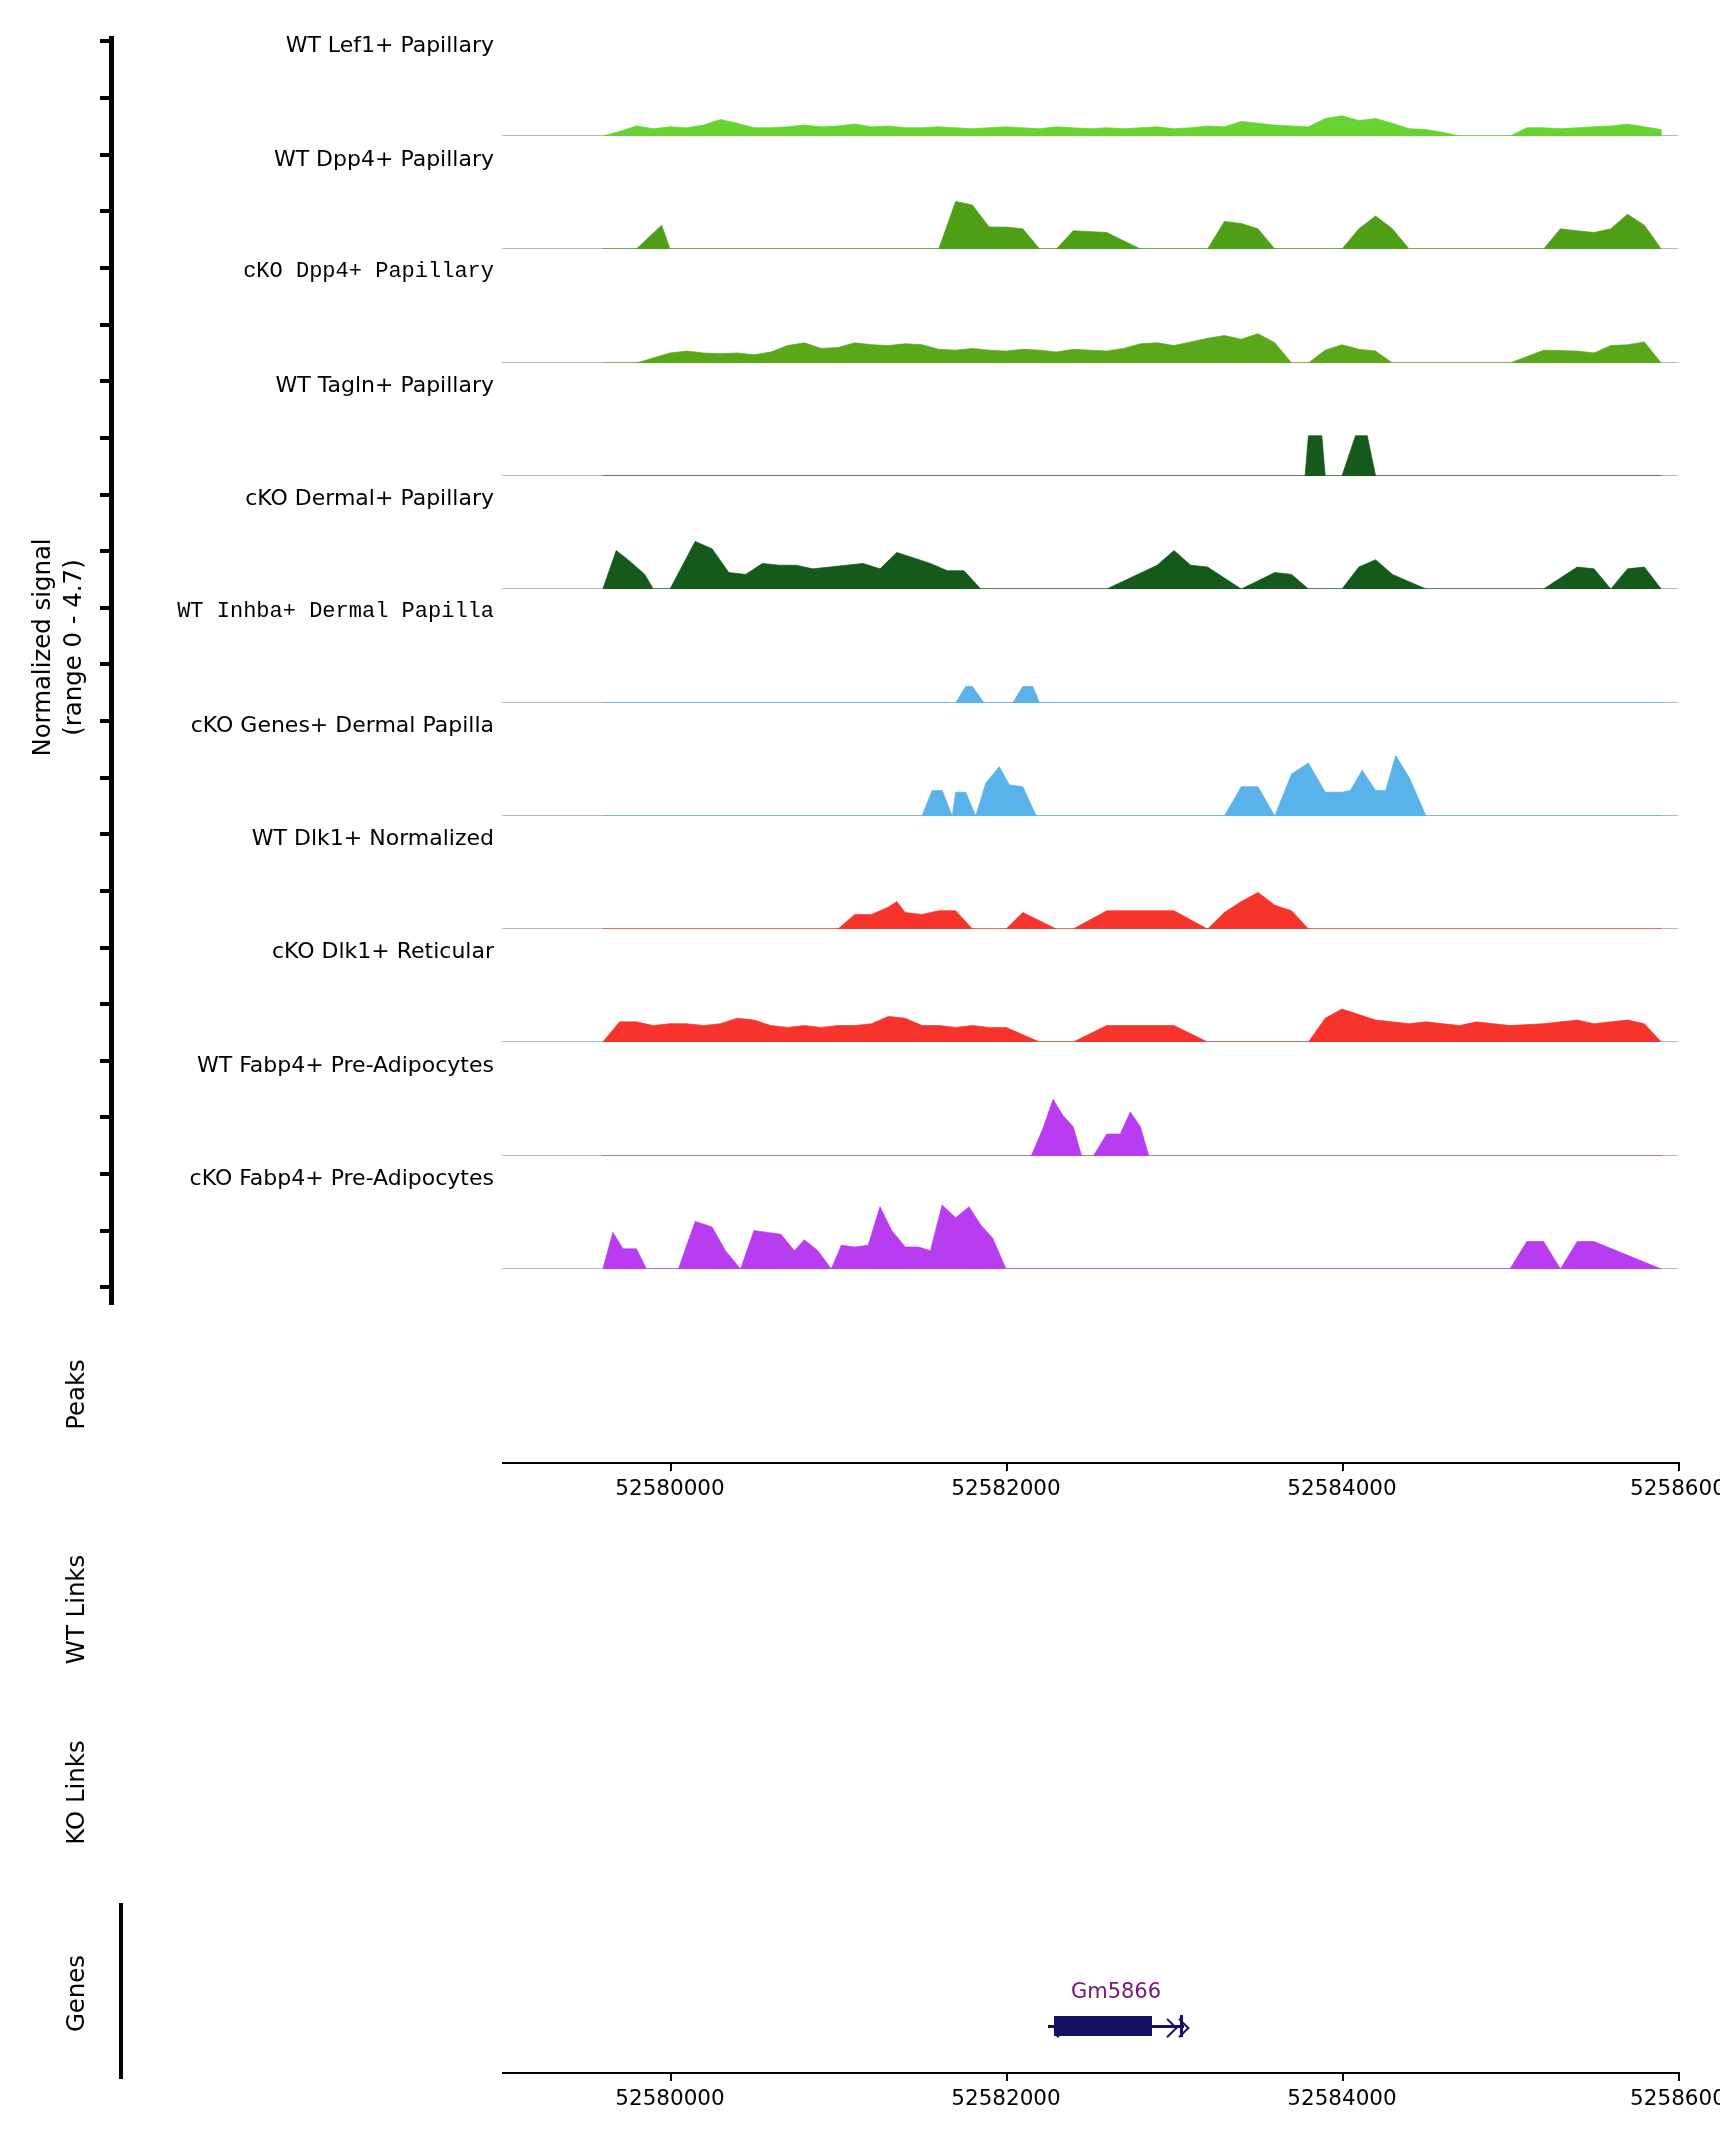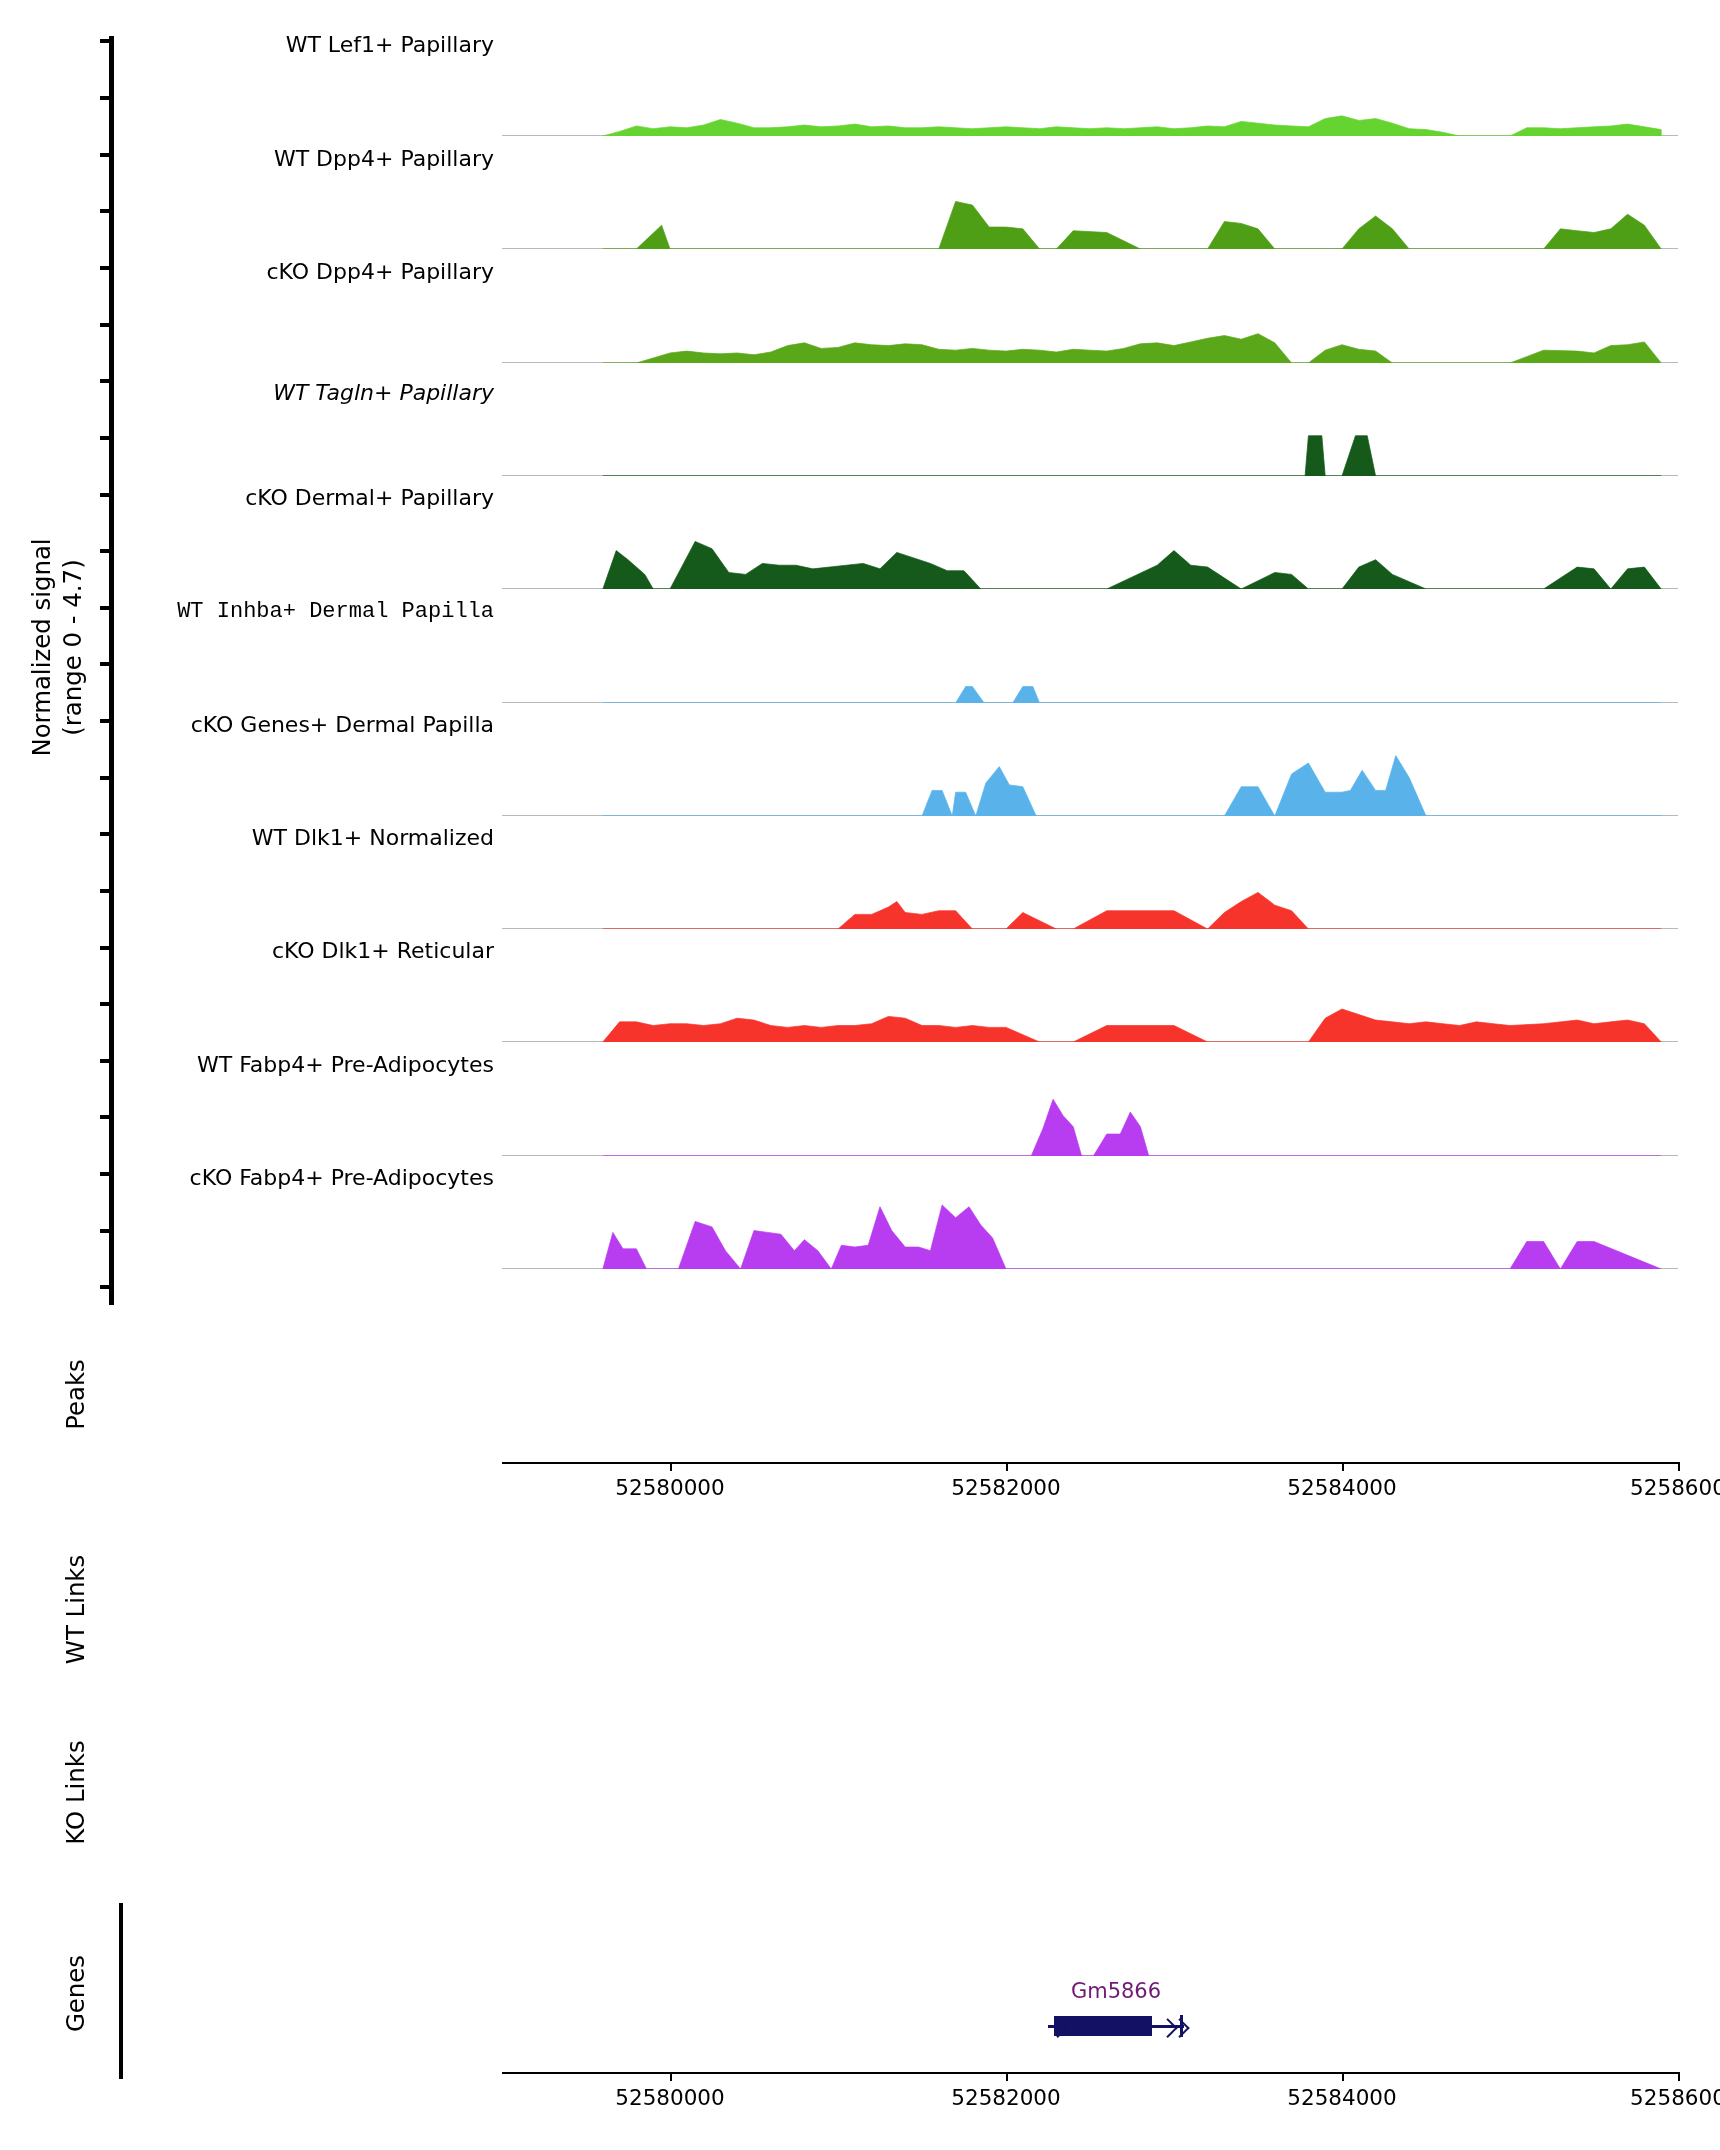--- a/index.html
+++ b/index.html
@@ -319,22 +319,22 @@
         <div class="gene-exon" style="left: 5.7px; width: 98px;"></div>
         <div class="gene-arrow" style="left: 2.7px;"></div>
         <div class="gene-arrow" style="left: 113px;"></div>
         <div class="gene-arrow" style="left: 125px;"></div>
         <div class="gene-tickmark" style="left: 132px;"></div>
       </div>
     </div>
 
 <div class="track-label" style="top: 32px;">WT Lef1+ Papillary</div>
     <div class="track-label" style="top: 146px; margin-left: 44px;">WT Dpp4+ Papillary</div>
-    <div class="track-label" style="top: 259px;">cKO Dpp4+ Papillary</div>
-    <div class="track-label" style="top: 380px; font-style: italic;">WT Tagln+ Papillary</div>
+    <div class="track-label" style="top: 259px; font-family: Liberation Mono, monospace;">cKO Dpp4+ Papillary</div>
+    <div class="track-label" style="top: 372px;">WT Tagln+ Papillary</div>
     <div class="track-label" style="top: 485px;">cKO Dermal+ Papillary</div>
     <div class="track-label" style="top: 599px; font-family: Liberation Mono, monospace;">WT Inhba+ Dermal Papilla</div>
     <div class="track-label" style="top: 712px;">cKO Genes+ Dermal Papilla</div>
     <div class="track-label" style="top: 825px;">WT Dlk1+ Normalized</div>
     <div class="track-label" style="top: 938px;">cKO Dlk1+ Reticular</div>
     <div class="track-label" style="top: 1052px;">WT Fabp4+ Pre-Adipocytes</div>
     <div class="track-label" style="top: 1165px;">cKO Fabp4+ Pre-Adipocytes</div>
   </div>
 
 

